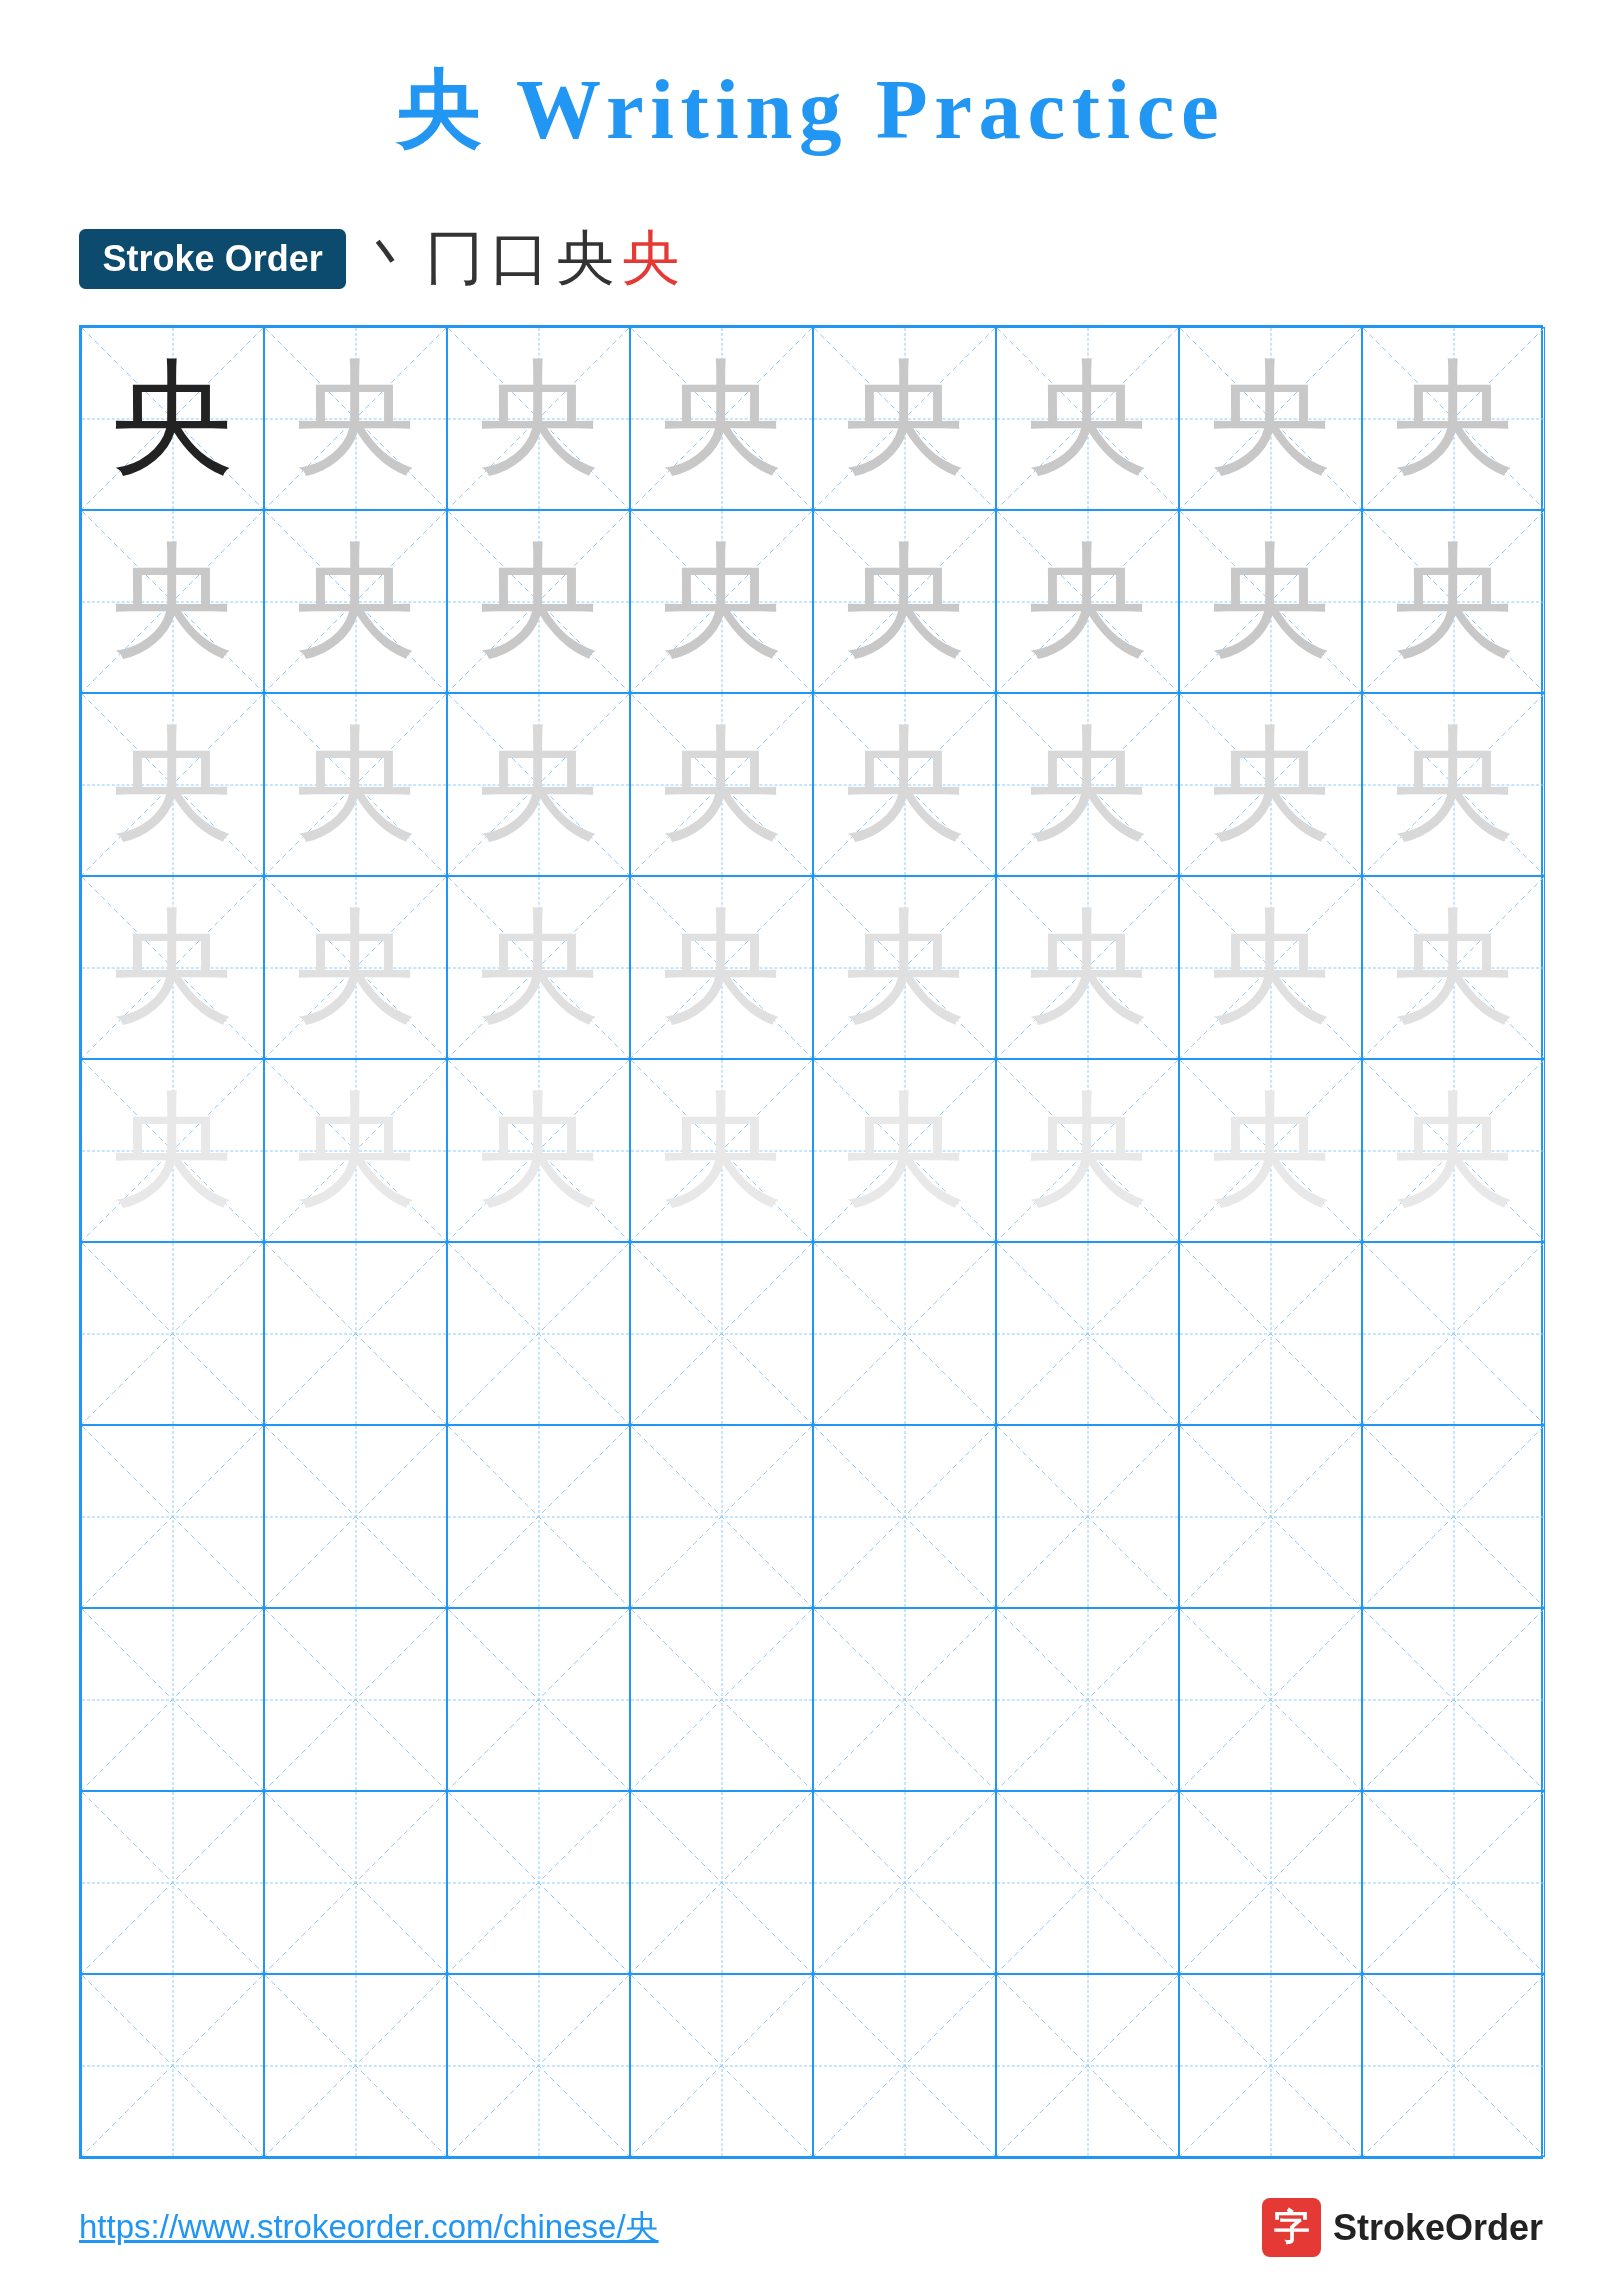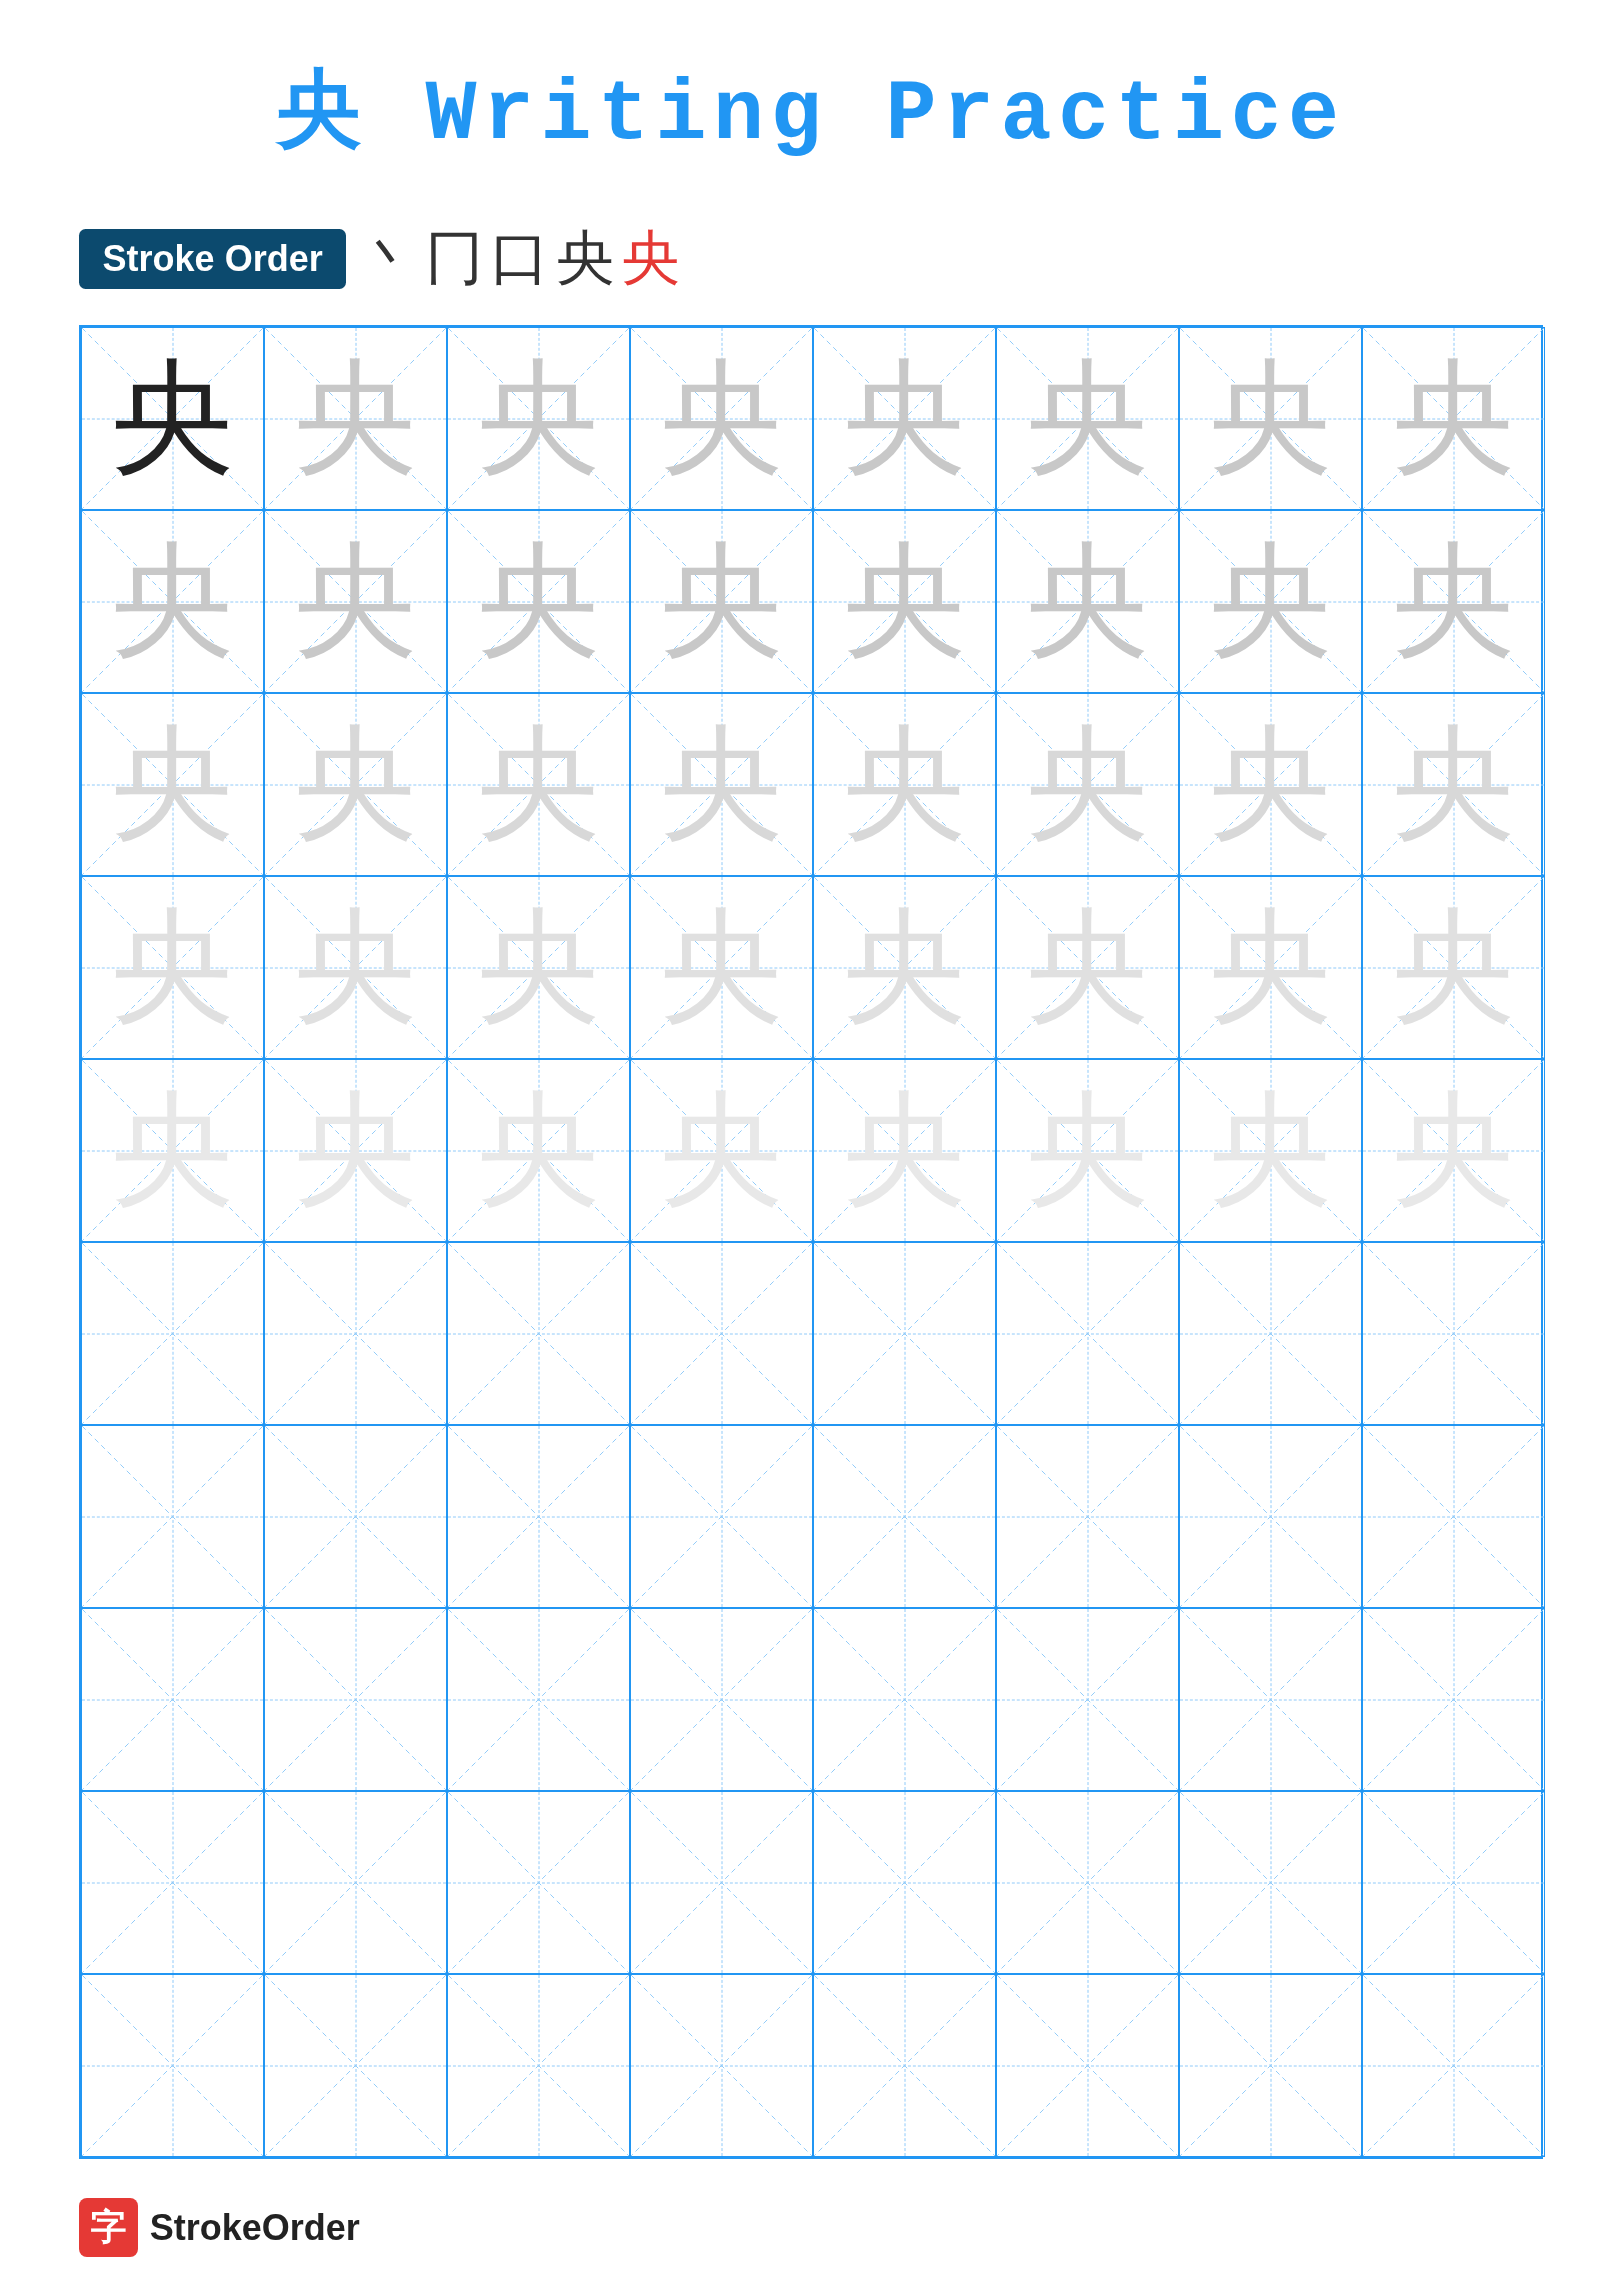--- a/index.html
+++ b/index.html
@@ -21,21 +21,21 @@
       flex-direction: column;
       align-items: center;
     }
 
     .title {
       font-size: 85px;
       color: #2196F3;
       font-weight: bold;
       text-align: center;
       margin-bottom: 52px;
-      font-family: Liberation Mono, monospace;
+      font-family: Liberation Serif, serif;
       letter-spacing: 6.5px;
     }
 
     .stroke-order-row {
       display: flex;
       align-items: center;
       align-self: flex-start;
       margin-bottom: 26px;
       gap: 13px;
     }
@@ -730,20 +730,21 @@
     <div class="grid-cell">
         <svg class="cell-diagonals" viewBox="0 0 280 280">
           <line x1="0" y1="0" x2="280" y2="280" stroke="#90CAF9" stroke-width="1.5" stroke-dasharray="8,6"></line>
           <line x1="280" y1="0" x2="0" y2="280" stroke="#90CAF9" stroke-width="1.5" stroke-dasharray="8,6"></line>
         </svg>
       </div>
 
   </div>
 
   <div class="footer">
+    <a class="footer-url" href="#">https://www.strokeorder.com/chinese/央</a>
     <div class="footer-logo">
       <div class="footer-logo-icon">
         <span>字</span>
       </div>
       <span class="footer-logo-text">StrokeOrder</span>
     </div>
   </div>
 
 </div>
 

